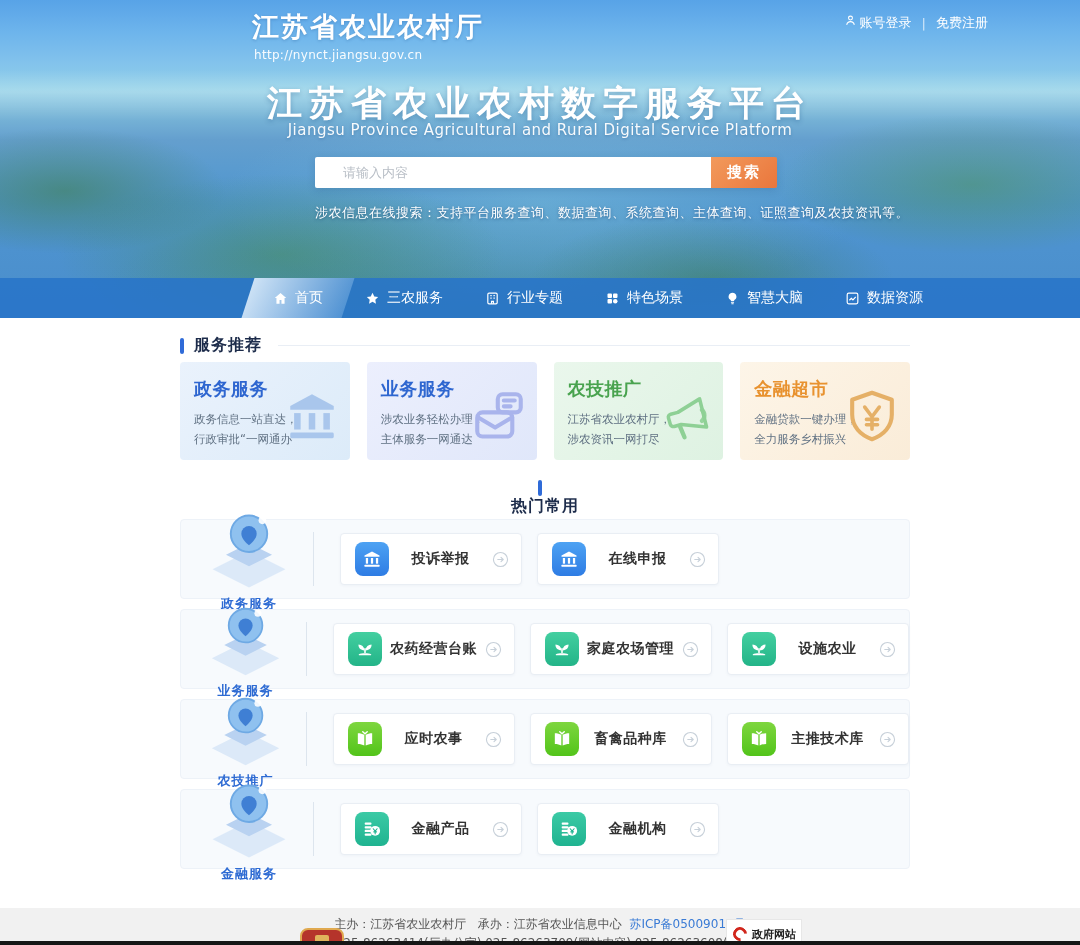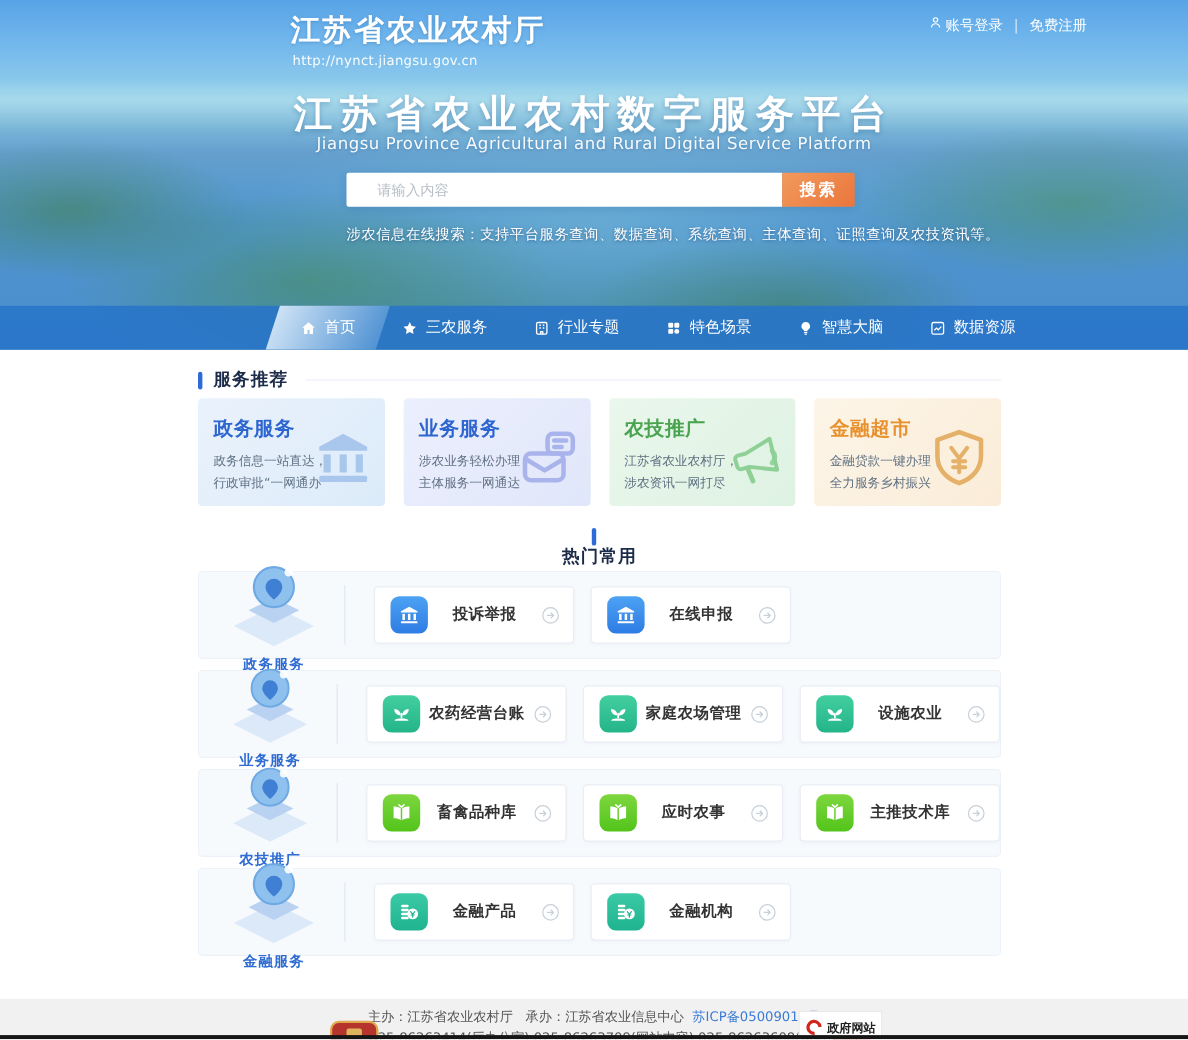--- a/index.html
+++ b/index.html
@@ -13,21 +13,21 @@
   .scenery { position:absolute; inset:0;
     background:
       linear-gradient(180deg, transparent 22%, rgba(255,255,255,.22) 29%, transparent 38%),
       radial-gradient(ellipse 230px 90px at 6% 60%, rgba(62,125,72,.55), transparent 70%),
       radial-gradient(ellipse 320px 115px at 26% 80%, rgba(72,142,82,.5), transparent 70%),
       radial-gradient(ellipse 280px 100px at 90% 58%, rgba(76,146,86,.5), transparent 70%),
       radial-gradient(ellipse 260px 95px at 66% 88%, rgba(58,122,70,.45), transparent 70%),
       radial-gradient(ellipse 430px 140px at 50% 64%, rgba(125,192,223,.5), transparent 75%),
       radial-gradient(ellipse 520px 160px at 44% 98%, rgba(62,132,92,.42), transparent 75%); }
   .topbar { position:absolute; left:0; top:0; width:100%; height:62px; }
-  .logo { position:absolute; left:264px; top:9px; color:#fff; cursor:pointer; }
+  .logo { position:absolute; left:252px; top:9px; color:#fff; cursor:pointer; }
   .site-name { font-size:27px; font-weight:bold; letter-spacing:2px; text-shadow:0 1px 3px rgba(10,60,120,.25); }
   .site-url { font-size:12px; margin:3px 0 0 2px; opacity:.95; letter-spacing:.3px; }
   .account { position:absolute; right:92px; top:14px; display:flex; align-items:center; gap:10px; color:#fff; font-size:13px; }
   .account .ic { width:13px; height:13px; display:inline-block; margin-right:3px; vertical-align:-2px; }
   .acct-link { cursor:pointer; display:flex; align-items:flex-start; }
   .acct-sep { opacity:.7; }
   .hero-title { position:absolute; left:0; top:80px; width:100%; text-align:center; color:#fff;
     font-size:35px; font-weight:bold; letter-spacing:7px; text-shadow:0 2px 5px rgba(10,60,120,.3); }
   .hero-sub { position:absolute; left:0; top:121px; width:100%; text-align:center; color:rgba(255,255,255,.95);
     font-size:15px; letter-spacing:.5px; text-shadow:0 1px 3px rgba(10,60,120,.3); }
@@ -382,35 +382,35 @@
     <div class="v-div"></div>
     <div class="items">
             <div class="item-card">
       <span class="tile" style="background:linear-gradient(180deg,#7ed63f,#52c41a)">
                 <svg viewBox="0 0 24 24" fill="currentColor">
                   <path d="M11.2 7C9.2 5.7 6.4 5 3.4 5v12.9c3 0 5.8.7 7.8 2z"></path>
                   <path d="M12.8 7c2-1.3 4.8-2 7.8-2v12.9c-3 0-5.8.7-7.8 2z"></path>
                   <path d="M9.3 3.2L12 5.7l2.7-2.5" fill="none" stroke="currentColor" stroke-width="1.7" stroke-linecap="round"></path>
                 </svg>
               </span>
-      <span class="item-label">畜禽品种库</span>
+      <span class="item-label">应时农事</span>
       <span class="arrow"><svg viewBox="0 0 20 20" fill="none" stroke="currentColor" stroke-width="1.3">
                   <circle cx="10" cy="10" r="8.3"></circle>
                   <path d="M6.8 10h6.2M10.6 7.4L13.2 10l-2.6 2.6" stroke-linecap="round" stroke-linejoin="round"></path>
                 </svg></span>
             </div>
             <div class="item-card">
       <span class="tile" style="background:linear-gradient(180deg,#7ed63f,#52c41a)">
                 <svg viewBox="0 0 24 24" fill="currentColor">
                   <path d="M11.2 7C9.2 5.7 6.4 5 3.4 5v12.9c3 0 5.8.7 7.8 2z"></path>
                   <path d="M12.8 7c2-1.3 4.8-2 7.8-2v12.9c-3 0-5.8.7-7.8 2z"></path>
                   <path d="M9.3 3.2L12 5.7l2.7-2.5" fill="none" stroke="currentColor" stroke-width="1.7" stroke-linecap="round"></path>
                 </svg>
               </span>
-      <span class="item-label">应时农事</span>
+      <span class="item-label">畜禽品种库</span>
       <span class="arrow"><svg viewBox="0 0 20 20" fill="none" stroke="currentColor" stroke-width="1.3">
                   <circle cx="10" cy="10" r="8.3"></circle>
                   <path d="M6.8 10h6.2M10.6 7.4L13.2 10l-2.6 2.6" stroke-linecap="round" stroke-linejoin="round"></path>
                 </svg></span>
             </div>
             <div class="item-card">
       <span class="tile" style="background:linear-gradient(180deg,#7ed63f,#52c41a)">
                 <svg viewBox="0 0 24 24" fill="currentColor">
                   <path d="M11.2 7C9.2 5.7 6.4 5 3.4 5v12.9c3 0 5.8.7 7.8 2z"></path>
                   <path d="M12.8 7c2-1.3 4.8-2 7.8-2v12.9c-3 0-5.8.7-7.8 2z"></path>

